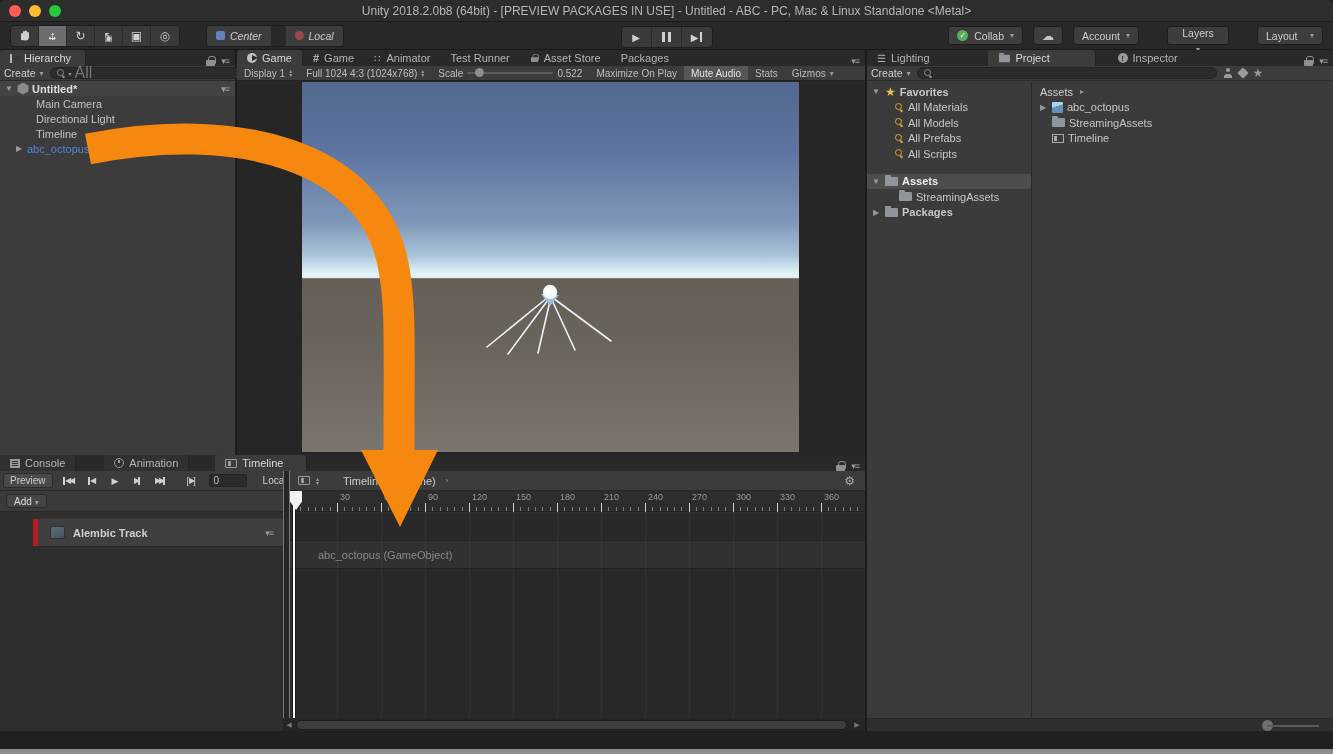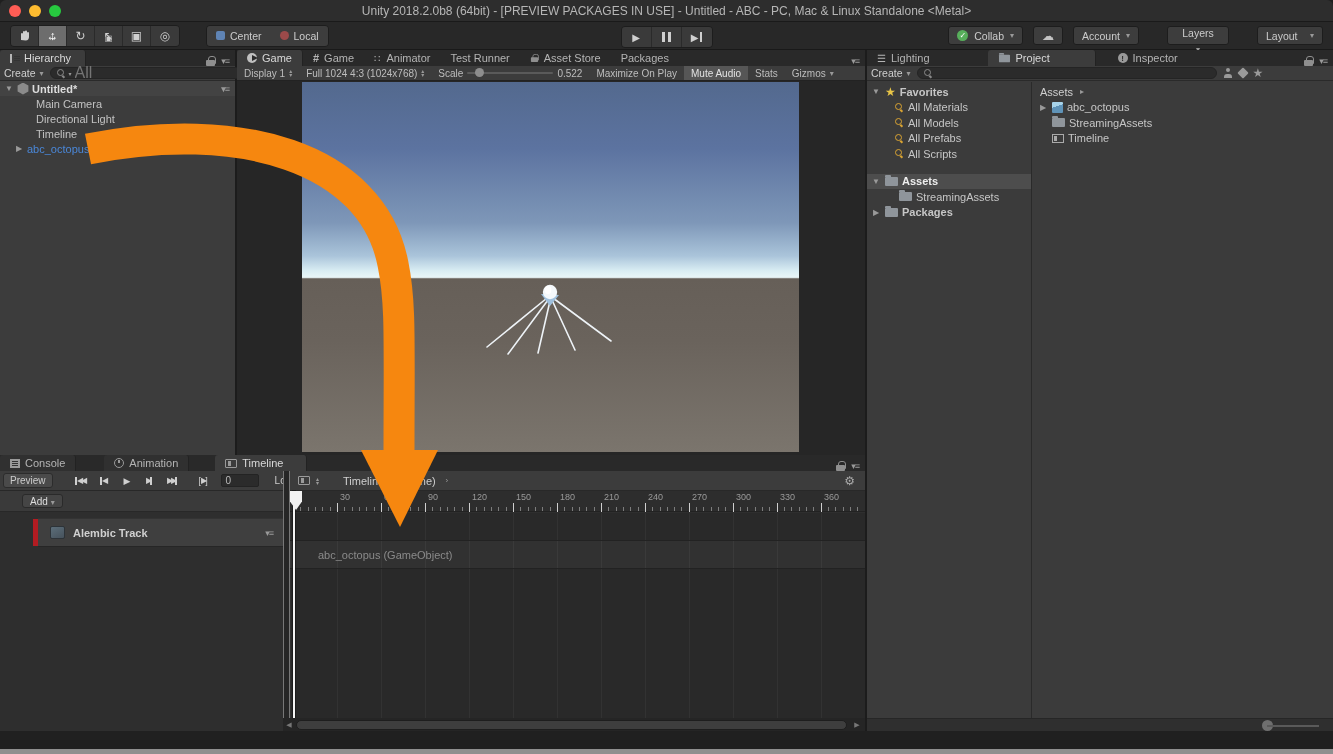--- a/index.html
+++ b/index.html
@@ -15,21 +15,21 @@
   .title-text { color:#b6b6b6; font-size:12px; }
 
   
   .toolbar { position:absolute; left:0; top:22px; width:1333px; height:28px; background:#282828; border-bottom:1px solid #191919; display:flex; align-items:center; padding:0 10px; }
   .toolgroup { display:flex; border:1px solid #1d1d1d; border-radius:4px; overflow:hidden; }
   .toolbtn { width:28px; height:20px; background:#3a3a3a; border-right:1px solid #2a2a2a; display:flex; align-items:center; justify-content:center; color:#cfcfcf; font-size:12px; position:relative; }
   .toolbtn:last-child { border-right:none; }
   .toolbtn.selected { background:#6d6d6d; color:#fff; }
   .icon-move-cross { position:relative; width:14px; height:14px; }
   .icon-move-cross i { position:absolute; left:0; top:0; width:14px; height:14px; font-style:normal; text-align:center; line-height:14px; font-size:12px; }
-  .pillgroup { display:flex; gap:0; margin-left:26px; border-radius:4px; overflow:hidden; border:1px solid #1d1d1d; }
+  .pillgroup { display:flex; gap:15px; margin-left:26px; border-radius:4px; overflow:hidden; border:1px solid #1d1d1d;font-style:italic; }
   .pill { height:20px; background:#3d3d3d; color:#ccc; font-size:10.5px; display:flex; align-items:center; gap:5px; padding:0 9px; }
   .dot-icon { width:9px; height:9px; border-radius:2px; }
   .transport { position:absolute; left:50%; top:26px; transform:translateX(-50%); display:flex; border:1px solid #1d1d1d; border-radius:4px; overflow:hidden; }
   .transport .toolbtn { width:30px; }
   .pausebars { display:flex; gap:3px; }
   .pausebars b { width:3px; height:10px; background:#cfcfcf; display:block; }
   .stepbar { width:2px; height:10px; background:#cfcfcf; display:inline-block; margin-left:2px; }
   .right-cluster { margin-left:auto; display:flex; align-items:center; gap:10px; }
   .drop { height:19px; background:#3d3d3d; border:1px solid #1d1d1d; border-radius:3px; color:#ccc; font-size:10.5px; display:flex; align-items:center; gap:6px; padding:0 8px; }
   .caret { font-size:8px; color:#999; }
@@ -108,21 +108,21 @@
   .icon-console { width:10px; height:9px; background:#9a9a9a; position:relative; }
   .icon-console::after { content:""; position:absolute; left:2px; top:2px; width:6px; height:1px; background:#333; box-shadow:0 2px 0 #333, 0 4px 0 #333; }
   .icon-clock { position:relative; width:10px; height:10px; border:1.5px solid #9a9a9a; border-radius:50%; }
   .icon-clock::after { content:""; position:absolute; left:3px; top:1px; width:1.5px; height:3px; background:#9a9a9a; }
 
   
   .bottompanel { position:absolute; left:0; top:455px; width:865px; height:276px; background:#2e2e2e; }
   .bp-row1 { position:absolute; left:0; top:16px; width:865px; height:20px; background:#3c3c3c; border-bottom:1px solid #282828; display:flex; align-items:center; }
   .bp-row2 { position:absolute; left:0; top:36px; width:865px; height:21px; background:#3a3a3a; border-bottom:1px solid #282828; }
   .tbtn { color:#cfcfcf; font-size:9px; display:flex; align-items:center; justify-content:center; letter-spacing:-1px; width:23px; }
-  .preview-btn { height:15px; background:#4a4a4a; border:1px solid #2c2c2c; border-radius:3px; color:#ccc; font-size:10px; display:flex; align-items:center; padding:0 6px; margin-left:3px; margin-right:16px; }
+  .preview-btn { height:15px; background:#4a4a4a; border:1px solid #2c2c2c; border-radius:3px; color:#ccc; font-size:10px; display:flex; align-items:center; padding:0 6px; margin-left:3px; margin-right:4px; }
   .frame-field { width:38px; height:13px; background:#2b2b2b; border:1px solid #232323; border-radius:2px; color:#bbb; font-size:10px; padding:0 4px; display:flex; align-items:center; margin:0 6px; }
   .local-btn { color:#ccc; font-size:10px; padding:0 10px; }
   .splitline { position:absolute; left:283px; top:16px; bottom:13px; width:7px; background:#262626; border-left:1px solid #777; border-right:1px solid #777; }
   .tl-right { position:absolute; left:290px; top:16px; right:0; bottom:13px; }
   .breadcrumb-row { height:20px; display:flex; align-items:center; gap:6px; padding-left:8px; color:#cfcfcf; border-bottom:1px solid #282828; background:#3c3c3c; }
   .icon-clipview { width:12px; height:9px; border:1px solid #9a9a9a; border-radius:1px; position:relative; }
   .icon-clipview::after { content:""; position:absolute; left:2px; top:1px; bottom:1px; width:3px; background:#9a9a9a; }
   .icon-gear { margin-left:auto; margin-right:10px; color:#a8a8a8; font-size:12px; }
   .ruler { position:relative; height:21px; background:#2d2d2d; border-bottom:1px solid #222;
     background-image:repeating-linear-gradient(to right, rgba(190,190,190,.55) 0 1px, transparent 1px 7.33px);
@@ -136,21 +136,21 @@
   .cliprow { position:absolute; left:0; top:27px; height:29px; right:0; background:rgba(255,255,255,.04); border-top:1px solid #222; border-bottom:1px solid #222; display:flex; align-items:center; }
   .clip-label { color:#8a8a8a; margin-left:28px; }
   .playhead-line { position:absolute; left:3px; top:0; bottom:0; width:2px; background:#f5f5f5; box-shadow:0 0 0 1px rgba(20,20,20,.6); }
   .playhead-cap { position:absolute; left:-3px; top:0; width:12px; height:19px; background:#f2f2f2; clip-path:polygon(0 0,100% 0,100% 55%,50% 100%,0 55%); }
   .tracklist { position:absolute; left:0; top:57px; width:283px; bottom:13px; background:#2e2e2e; }
   .trackrow { position:absolute; left:38px; right:0; top:6px; height:29px; background:#3f3f3f; display:flex; align-items:center; border-top:1px solid #333; border-bottom:1px solid #262626; }
   .track-redbar { position:absolute; left:-5px; top:0; bottom:0; width:5px; background:var(--track-red,#B21C22); }
   .icon-alembic { width:15px; height:13px; margin-left:12px; background:linear-gradient(150deg,#5c6e7a,#46525c); border-radius:2px; border:1px solid #2d3338; }
   .track-label { margin-left:8px; color:#d0d0d0; font-weight:bold; }
   .trackrow .icon-menu { margin-left:auto; margin-right:10px; }
-  .add-btn { position:absolute; left:6px; top:3px; height:14px; background:#454545; border:1px solid #2a2a2a; border-radius:3px; color:#ddd; font-size:10px; display:flex; align-items:flex-end; gap:3px; padding:0 7px;margin-left:16px; }
+  .add-btn { position:absolute; left:6px; top:3px; height:14px; background:#454545; border:1px solid #2a2a2a; border-radius:3px; color:#ddd; font-size:10px; display:flex; align-items:flex-end; gap:3px; padding:0 7px; }
   .row2-icons { position:absolute; right:8px; top:2px; display:flex; gap:2px; }
   .r2i { width:27px; height:16px; background:#3f3f3f; border:1px solid #2b2b2b; border-radius:2px; display:flex; align-items:center; justify-content:center; color:#bbb; font-size:9px; }
   .r2i.on { background:#5b5b5b; }
   .icon-curvebox { width:12px; height:9px; border:1px solid #cfcfcf; background:linear-gradient(to top right, transparent 46%, #cfcfcf 46% 54%, transparent 54%); }
   .bp-scroll { position:absolute; left:283px; right:0; bottom:0; height:13px; background:#252525; display:flex; align-items:center; }
   .bp-thumb { position:absolute; left:13px; right:18px; top:1.5px; height:10px; background:#3e3e3e; border:1px solid #1e1e1e; border-radius:5px; }
   .scroll-arrow { color:#777; font-size:7px; width:12px; text-align:center; }
   .scroll-arrow.right { position:absolute; right:2px; }
 
   .bottom-strip { position:absolute; left:0; top:731px; width:1333px; height:23px; background:#202020; }

